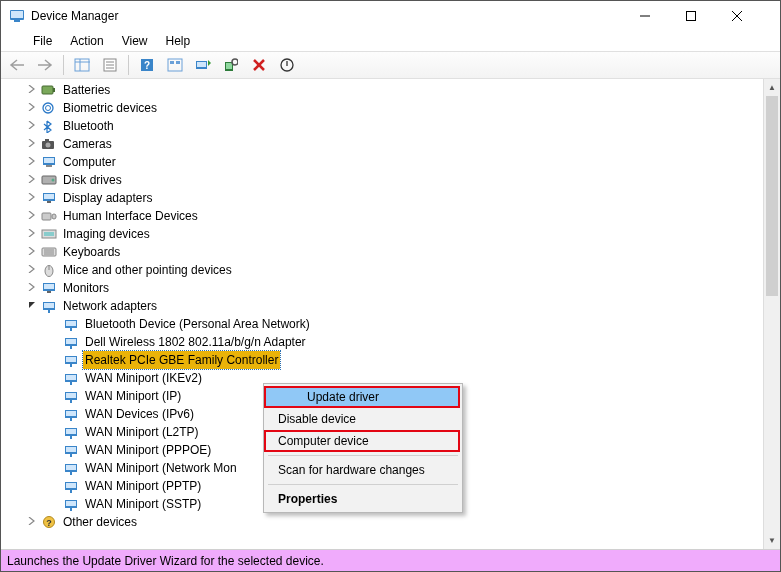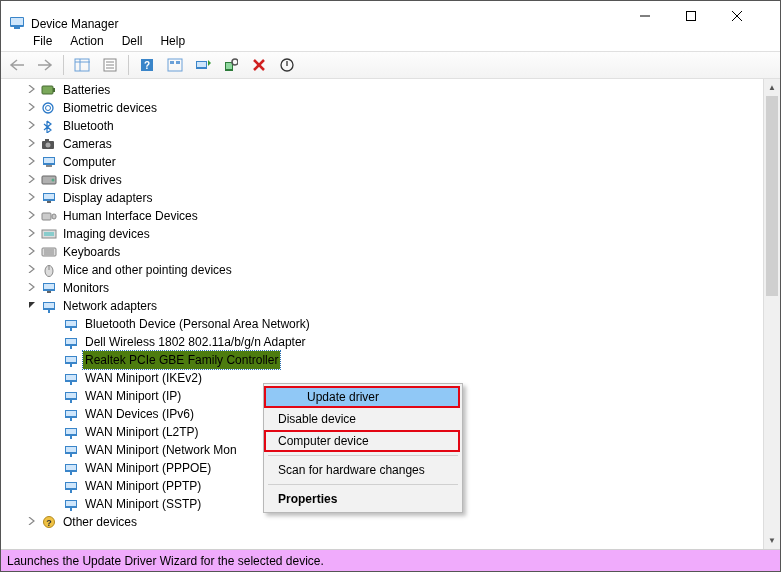--- a/index.html
+++ b/index.html
@@ -14,21 +14,21 @@
     border: 1px solid #555;
     display: flex;
     flex-direction: column;
     position: relative;
     overflow: hidden;
   }
   
   .titlebar {
     height: 30px;
     display: flex;
-    align-items: flex-end;
+    align-items: center;
     padding: 0 20px 0 8px;
     background: #fff;
   }
   .titlebar .title-icon { width:16px; height:16px; margin-right:6px; }
   .titlebar .title-text { flex:1; font-size:12px; }
   .titlebar .win-controls { display:flex; }
   .titlebar .win-btn {
     width:46px; height:30px; display:flex; align-items:center; justify-content:center;
     font-family: "Segoe MDL2 Assets", sans-serif; font-size:10px;
   }
@@ -96,21 +96,21 @@
   .row .chev {
     width:14px; text-align:center; color:#777; font-size:10px;
     font-family: Consolas, monospace;
   }
   .row .chev.expanded { color:#333; }
   .row .icon {
     width:16px; height:16px; margin:0 4px 0 2px; display:flex; align-items:center; justify-content:center;
   }
   .row .label { padding:0 2px; }
   .row.selected .label {
-    background:#4d7c0f; outline:1px dotted #2a6fb0;
+    background:#eab308; outline:1px dotted #2a6fb0;
   }
   .indent-1 { padding-left: 24px; }
   .indent-2 { padding-left: 46px; }
   
   .statusbar {
     height: 21px;
     display:flex;
     align-items:center;
     padding: 0 6px;
     background:#f0abfc;
@@ -172,21 +172,21 @@
           <line x1="0" y1="0" x2="10" y2="10" stroke="#000" stroke-width="1"></line>
           <line x1="10" y1="0" x2="0" y2="10" stroke="#000" stroke-width="1"></line>
         </svg>
       </div>
   </div>
 </div>
 
 <div class="menubar">
   <div class="menu-item">File</div>
   <div class="menu-item">Action</div>
-  <div class="menu-item">Dell</div>
+  <div class="menu-item">View</div>
   <div class="menu-item">Help</div>
 </div>
 
 <div class="toolbar">
   <div class="tb-btn disabled">
       <svg width="16" height="12">
         <path d="M8 1 L2 6 L8 11 M2 6 H15" fill="none" stroke="#333" stroke-width="1.5"></path>
       </svg>
     </div>
   <div class="tb-btn disabled">
@@ -495,32 +495,32 @@
       </div>
       <div class="row indent-2">
         <span class="chev"></span>
         <span class="icon">
           <svg width="16" height="14">
             <rect x="2" y="3" width="12" height="8" fill="#3a85c9"></rect>
             <rect x="3" y="4" width="10" height="5" fill="#cfe6fb"></rect>
             <line x1="8" y1="11" x2="8" y2="14" stroke="#3a85c9" stroke-width="2"></line>
           </svg>
         </span>
+        <span class="label">WAN Miniport (PPPOE)</span>
+      </div>
+      <div class="row indent-2">
+        <span class="chev"></span>
+        <span class="icon">
+          <svg width="16" height="14">
+            <rect x="2" y="3" width="12" height="8" fill="#3a85c9"></rect>
+            <rect x="3" y="4" width="10" height="5" fill="#cfe6fb"></rect>
+            <line x1="8" y1="11" x2="8" y2="14" stroke="#3a85c9" stroke-width="2"></line>
+          </svg>
+        </span>
         <span class="label">WAN Miniport (Network Mon</span>
-      </div>
-      <div class="row indent-2">
-        <span class="chev"></span>
-        <span class="icon">
-          <svg width="16" height="14">
-            <rect x="2" y="3" width="12" height="8" fill="#3a85c9"></rect>
-            <rect x="3" y="4" width="10" height="5" fill="#cfe6fb"></rect>
-            <line x1="8" y1="11" x2="8" y2="14" stroke="#3a85c9" stroke-width="2"></line>
-          </svg>
-        </span>
-        <span class="label">WAN Miniport (PPPOE)</span>
       </div>
       <div class="row indent-2">
         <span class="chev"></span>
         <span class="icon">
           <svg width="16" height="14">
             <rect x="2" y="3" width="12" height="8" fill="#3a85c9"></rect>
             <rect x="3" y="4" width="10" height="5" fill="#cfe6fb"></rect>
             <line x1="8" y1="11" x2="8" y2="14" stroke="#3a85c9" stroke-width="2"></line>
           </svg>
         </span>

